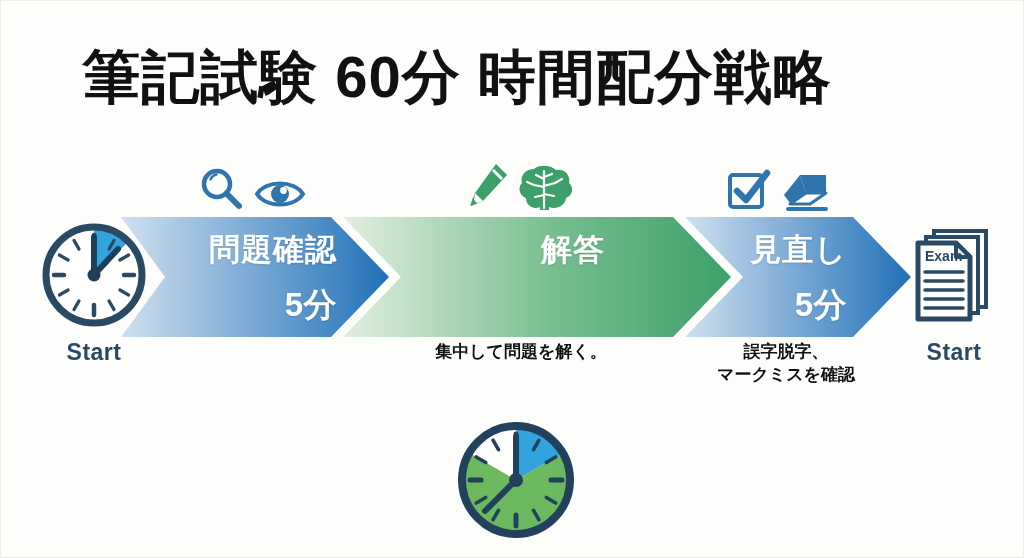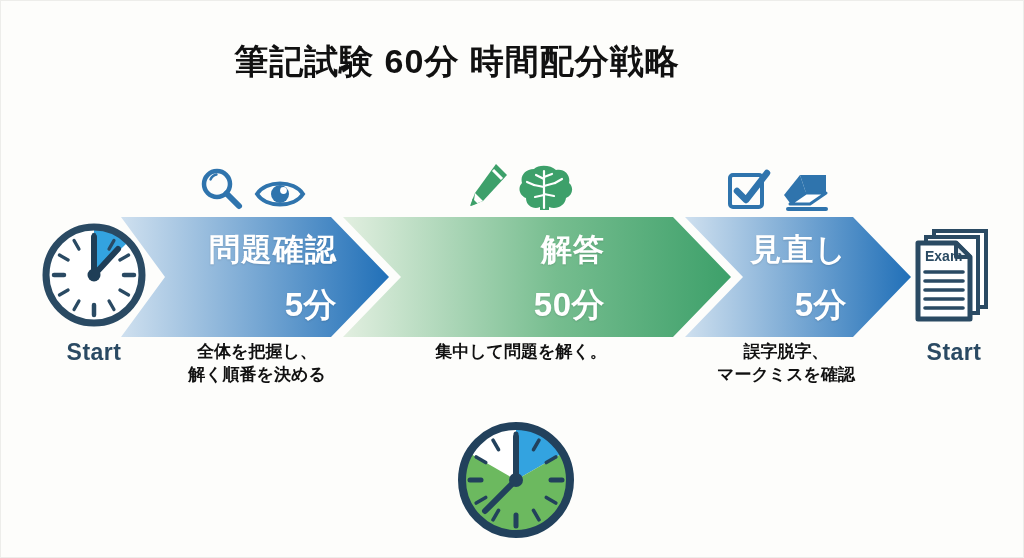--- a/index.html
+++ b/index.html
@@ -23,21 +23,21 @@
     overflow: hidden;
   }
 
   
   #title {
     position: absolute;
     left: 0;
     top: 38px;
     width: 912px;
     text-align: center;
-    font-size: 34px;
+    font-size: 58px;
     font-weight: 700;
     letter-spacing: 1px;
     color: #111111;
     white-space: nowrap;
   }
 
   
   .endcap {
     position: absolute;
     width: 130px;
@@ -156,24 +156,20 @@
       <circle cx="26" cy="19" r="9" fill="#2f74ad"></circle>
       <circle cx="29.5" cy="15.5" r="3.4" fill="#ffffff"></circle>
     </svg>
   </div>
 
   <div class="stage-text" style="left:166px; top:232px; width:170px;">
     <span class="st-name">問題確認</span>
     <span class="st-time">5分</span>
   </div>
 
-  <div class="stage-caption" style="left:156px; top:340px; width:200px;">
-    <span>全体を把握し、</span>
-    <span>解く順番を決める</span>
-  </div>
 
   <div class="stage-icons" style="left:455px; top:148px; width:128px; height:64px;">
     <svg width="44" height="52" viewBox="0 0 44 52">
       <path d="M30 3 L41 14 L17 40 L4 45 L9 32 Z" fill="#3da06a"></path>
       <path d="M9 32 L17 40 L7.5 43.5 Z" fill="#ffffff"></path>
       <path d="M6.5 37.5 L11.5 42.5 L5 45 Z" fill="#3da06a"></path>
       <line x1="27" y1="9" x2="36" y2="18" stroke="#ffffff" stroke-width="3"></line>
     </svg>
     <svg width="56" height="50" viewBox="0 0 56 50">
       <path d="M16 6 C7 6, 2 13, 4 20 C-1 25, 2 33, 8 35 C8 43, 16 47, 22 44 L22 47 L31 47 L31 44
@@ -187,21 +183,20 @@
         <path d="M26 23 L37 20"></path>
         <path d="M26 31 L36 33"></path>
         <path d="M37 20 L44 16"></path>
         <path d="M16 22 L9 19"></path>
       </g>
     </svg>
   </div>
 
   <div class="stage-text" style="left:436px; top:232px; width:168px;">
     <span class="st-name">解答</span>
-    <span class="st-time">50分</span>
   </div>
 
   <div class="stage-caption" style="left:400px; top:340px; width:240px;">
     <span>集中して問題を解く。</span>
   </div>
 
   <div class="stage-icons" style="left:716px; top:152px; width:124px; height:60px;">
     <svg width="46" height="46" viewBox="0 0 46 46">
       <rect x="4" y="8" width="32" height="32" rx="3" fill="none" stroke="#2f74ad" stroke-width="4"></rect>
       <path d="M11 24 L20 33 L41 6" fill="none" stroke="#2f74ad" stroke-width="6.5" stroke-linecap="round" stroke-linejoin="round"></path>

